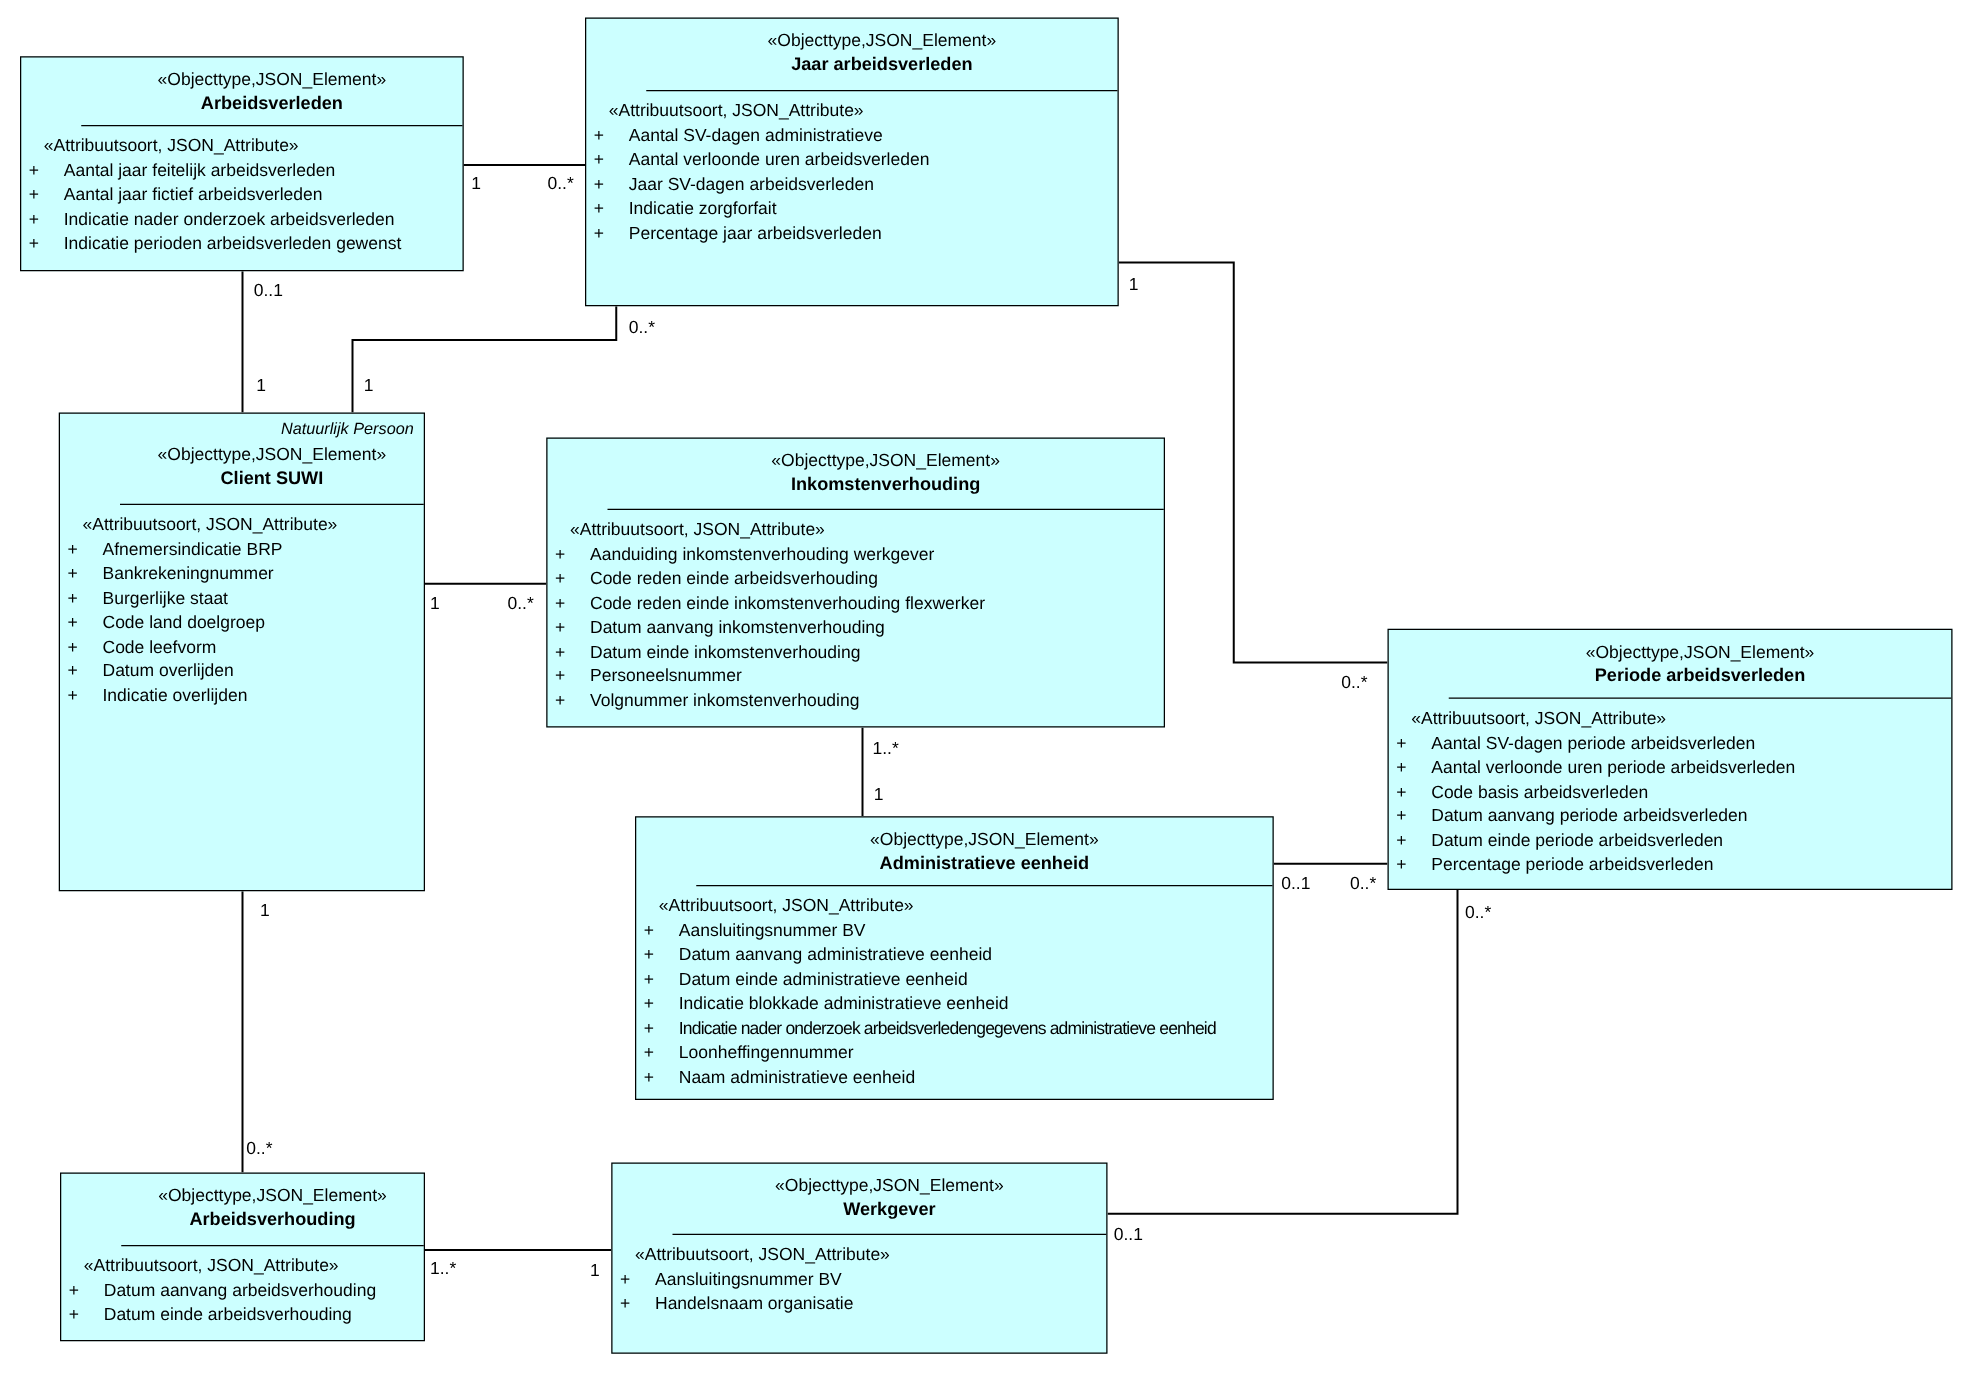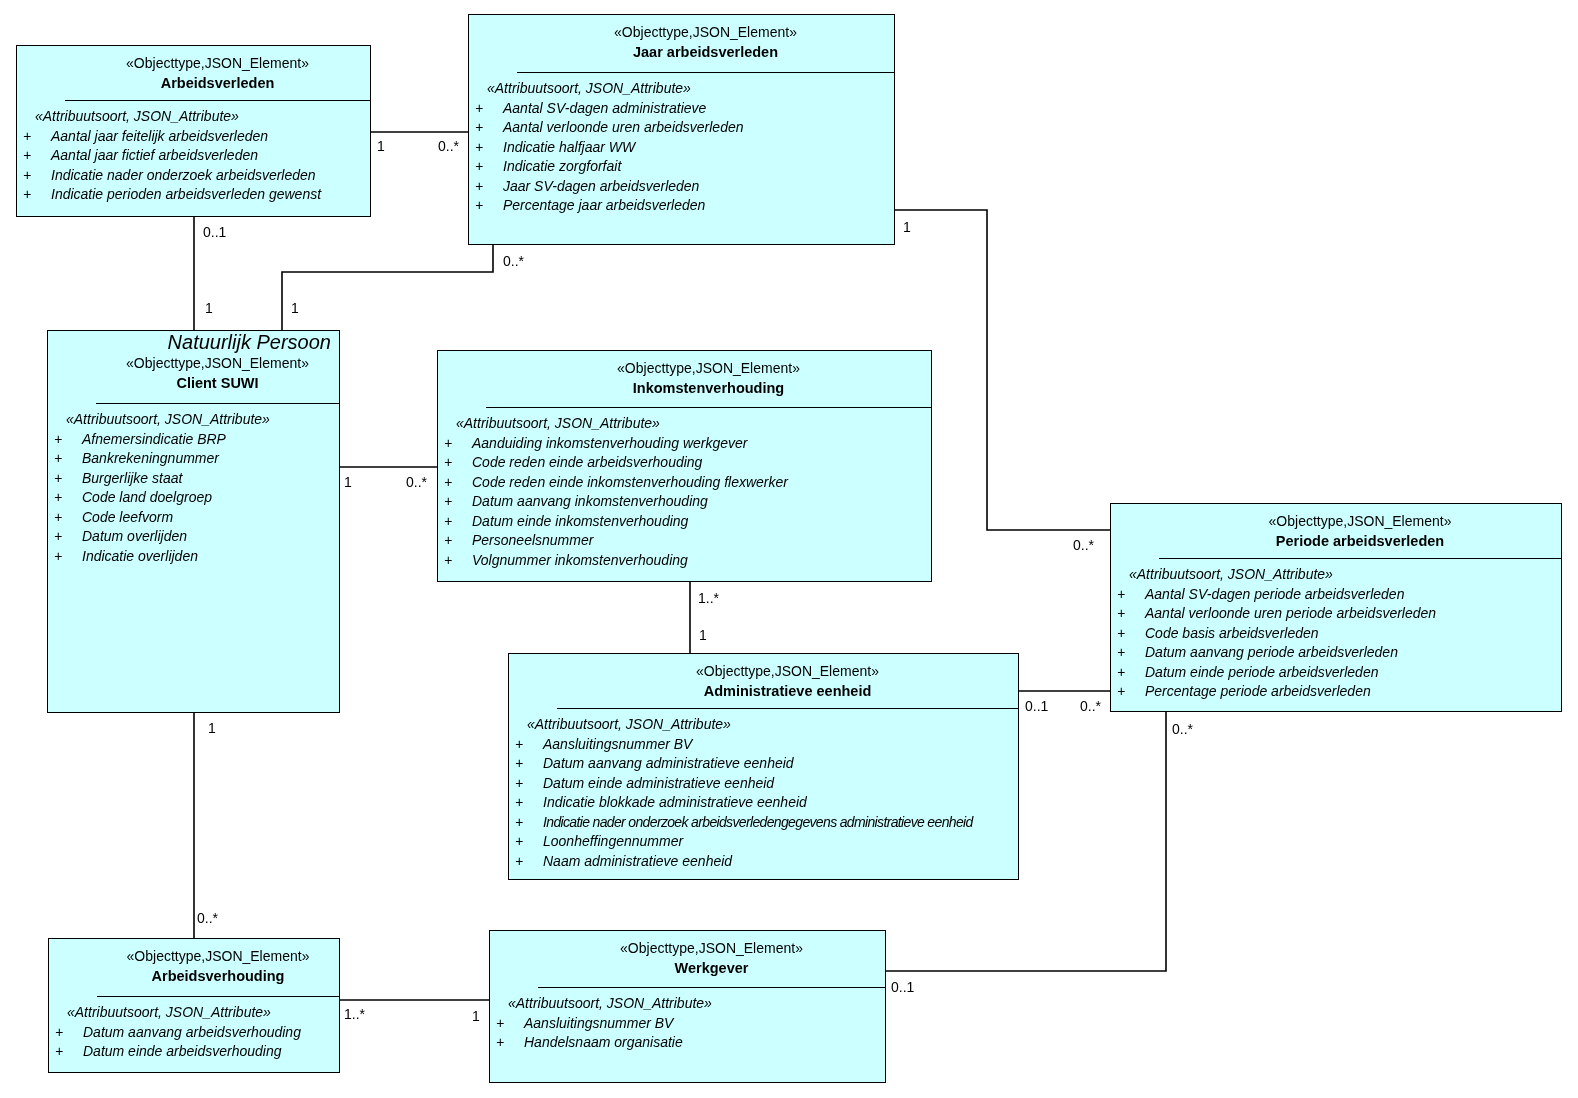--- a/index.html
+++ b/index.html
@@ -23,32 +23,31 @@
     border-bottom:1.6px solid #000;
     text-align:center;
     padding-top:7px;
     box-sizing:border-box;
     flex:0 0 auto;
     margin-left:48px;
   }
   .uml-parent{
     text-align:right;
     font-style:italic;
-    font-size:20px;
+    font-size:13px;
     padding:0 8px 2px 0;
     line-height:17px;
   }
   .uml-stereotype{font-size:14px;line-height:20px;}
   .uml-name{font-size:14.5px;font-weight:bold;line-height:20px;}
   .uml-attrs{
     padding-top:6px;
     box-sizing:border-box;
     flex:1 1 auto;
     overflow:visible;
-    font-style:italic;
   }
   .uml-attr-stereotype{
     font-size:14px;
     line-height:19.5px;
     padding-left:18px;
     white-space:nowrap;
   }
   .uml-attr{
     font-size:14px;
     line-height:19.5px;
@@ -100,23 +99,22 @@
 
   <div class="uml-class" style="left:468px;top:14px;width:427px;height:231px;">
     <div class="uml-title" style="height:58px;">
       <div class="uml-stereotype">«Objecttype,JSON_Element»</div>
       <div class="uml-name">Jaar arbeidsverleden</div>
     </div>
     <div class="uml-attrs">
       <div class="uml-attr-stereotype">«Attribuutsoort, JSON_Attribute»</div>
       <div class="uml-attr"><span class="vis">+</span><span class="attr-text">Aantal SV-dagen administratieve</span></div>
       <div class="uml-attr"><span class="vis">+</span><span class="attr-text">Aantal verloonde uren arbeidsverleden</span></div>
-      <div class="uml-attr"><span class="vis">+</span><span class="attr-text">Indicatie halfjaar WW</span></div>
+      <div class="uml-attr"><span class="vis">+</span><span class="attr-text">Jaar SV-dagen arbeidsverleden</span></div>
       <div class="uml-attr"><span class="vis">+</span><span class="attr-text">Indicatie zorgforfait</span></div>
-      <div class="uml-attr"><span class="vis">+</span><span class="attr-text">Jaar SV-dagen arbeidsverleden</span></div>
       <div class="uml-attr"><span class="vis">+</span><span class="attr-text">Percentage jaar arbeidsverleden</span></div>
     </div>
   </div>
 
   <div class="uml-class" style="left:47px;top:330px;width:293px;height:383px;">
     <div class="uml-title" style="height:73px;padding-top:3px;">
       <div class="uml-parent">Natuurlijk Persoon</div>
       <div class="uml-stereotype">«Objecttype,JSON_Element»</div>
       <div class="uml-name">Client SUWI</div>
     </div>

